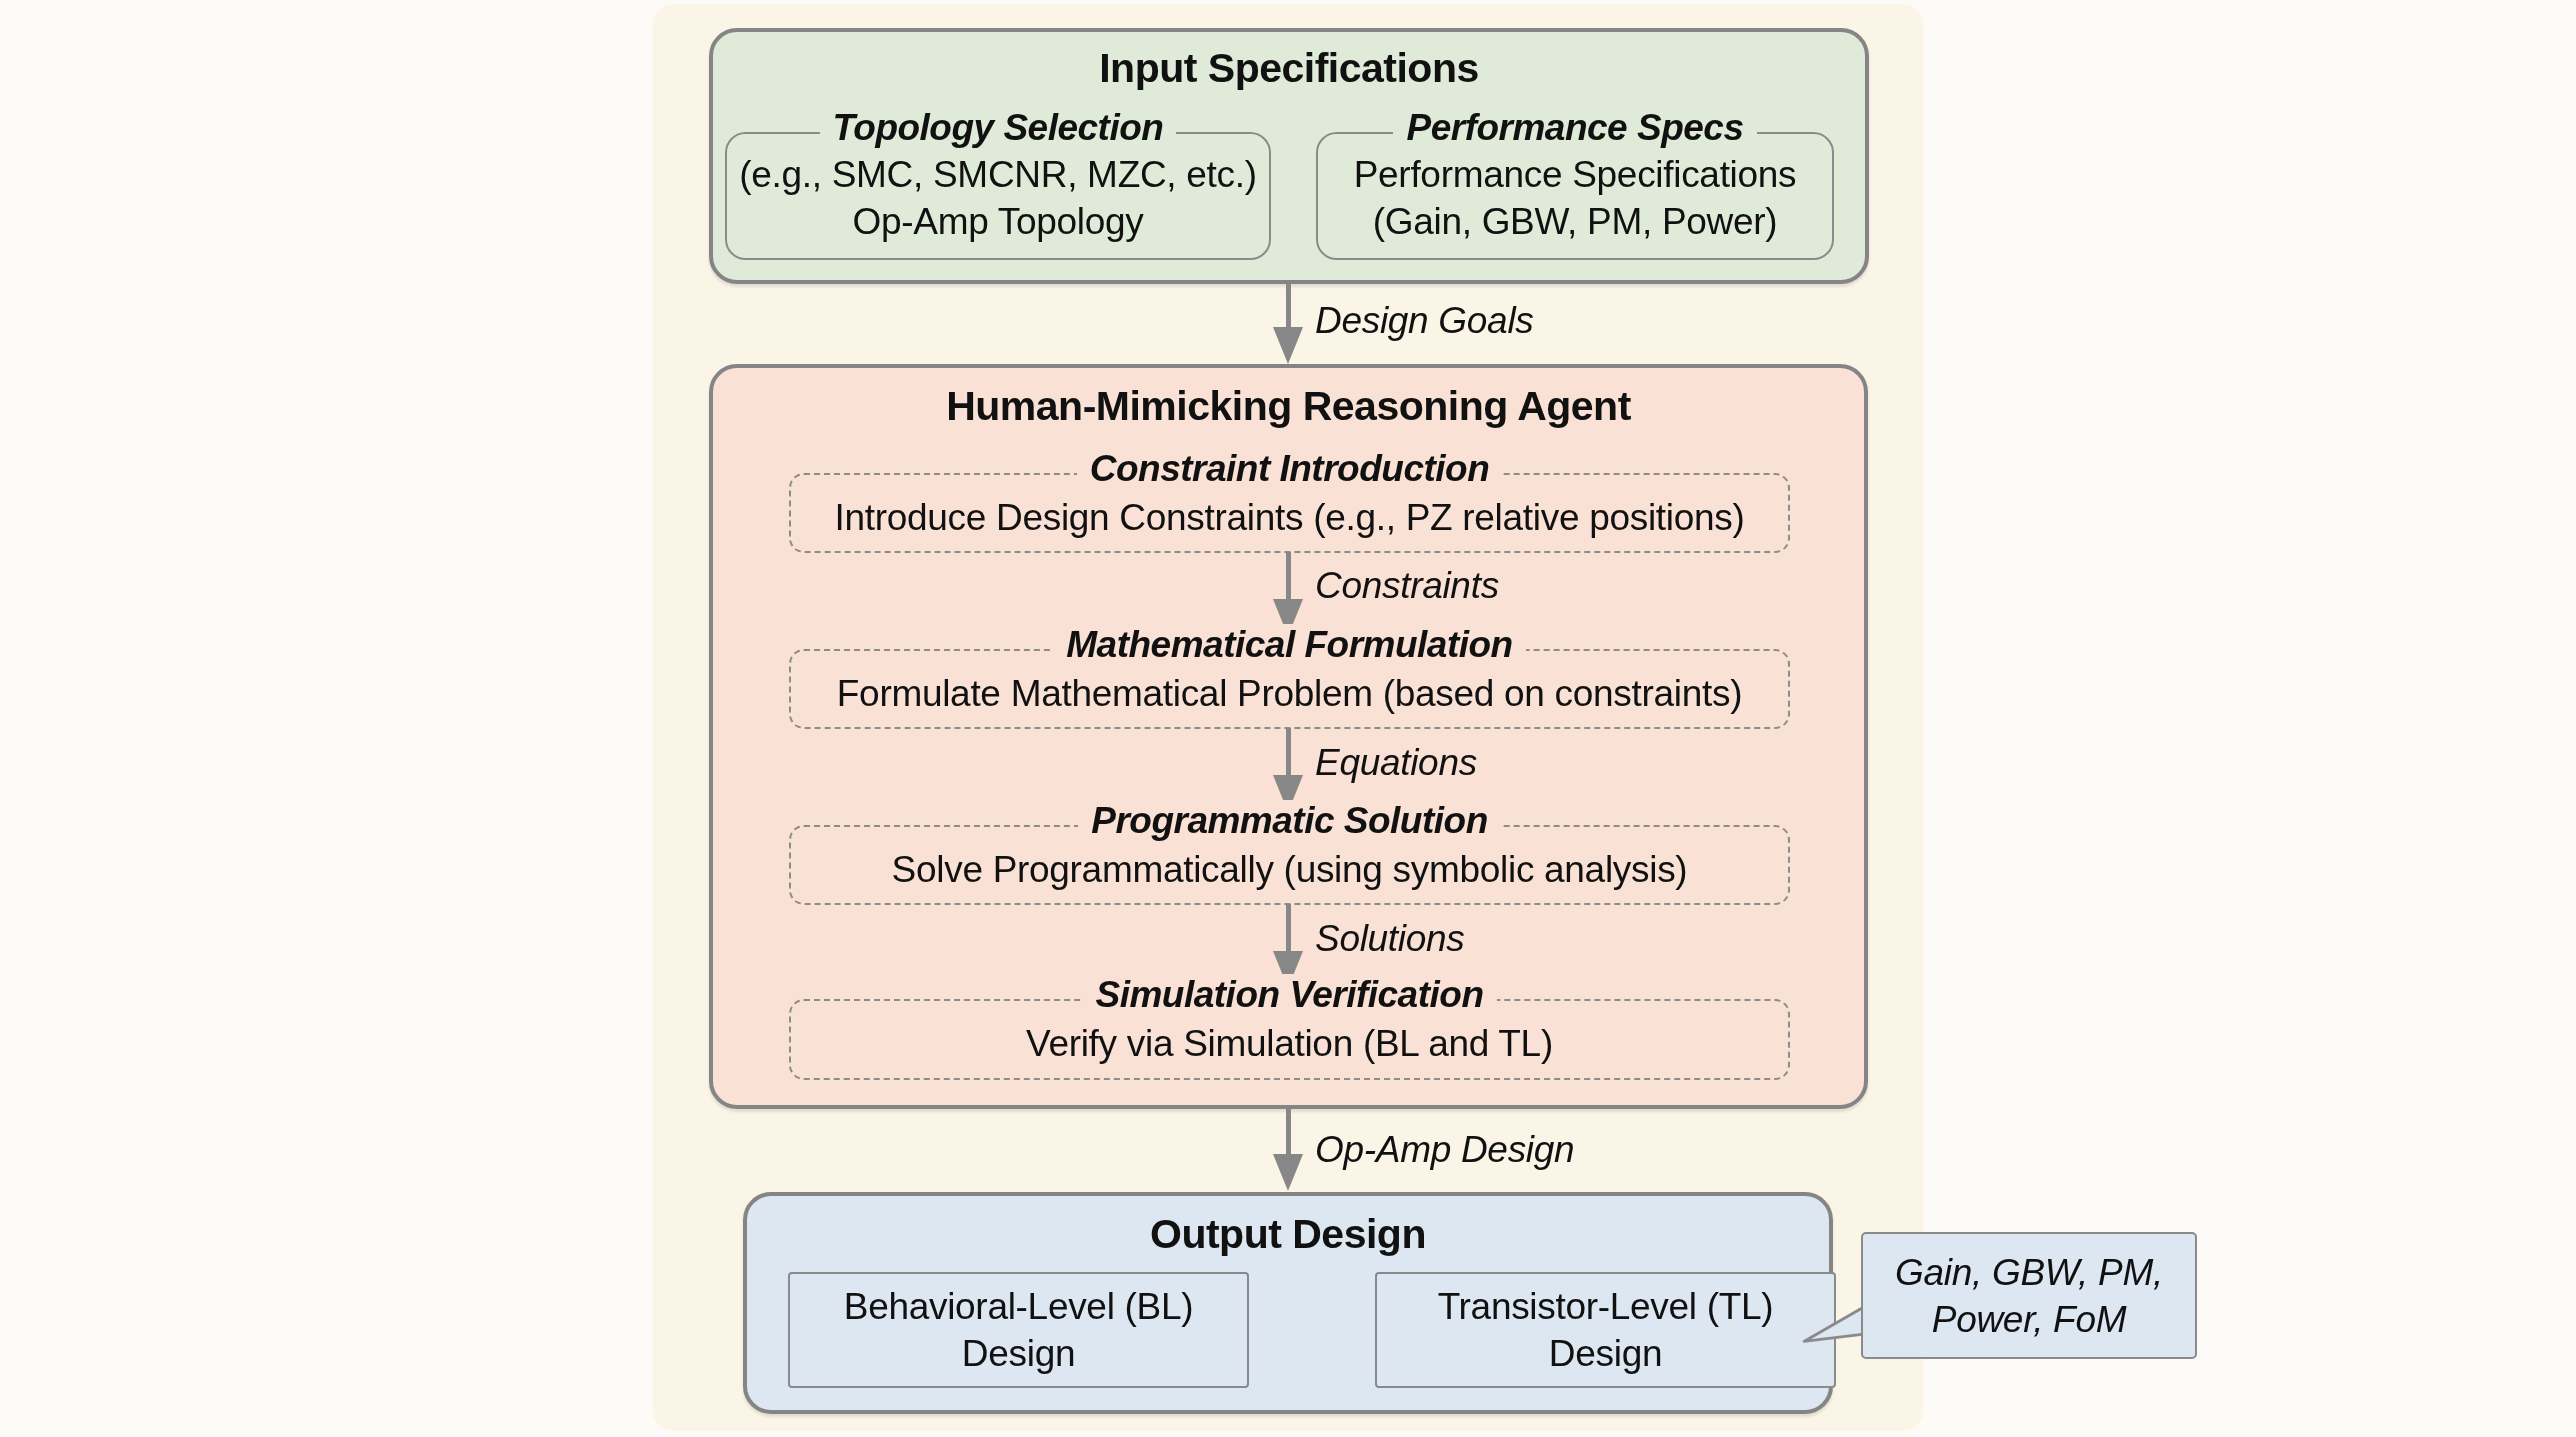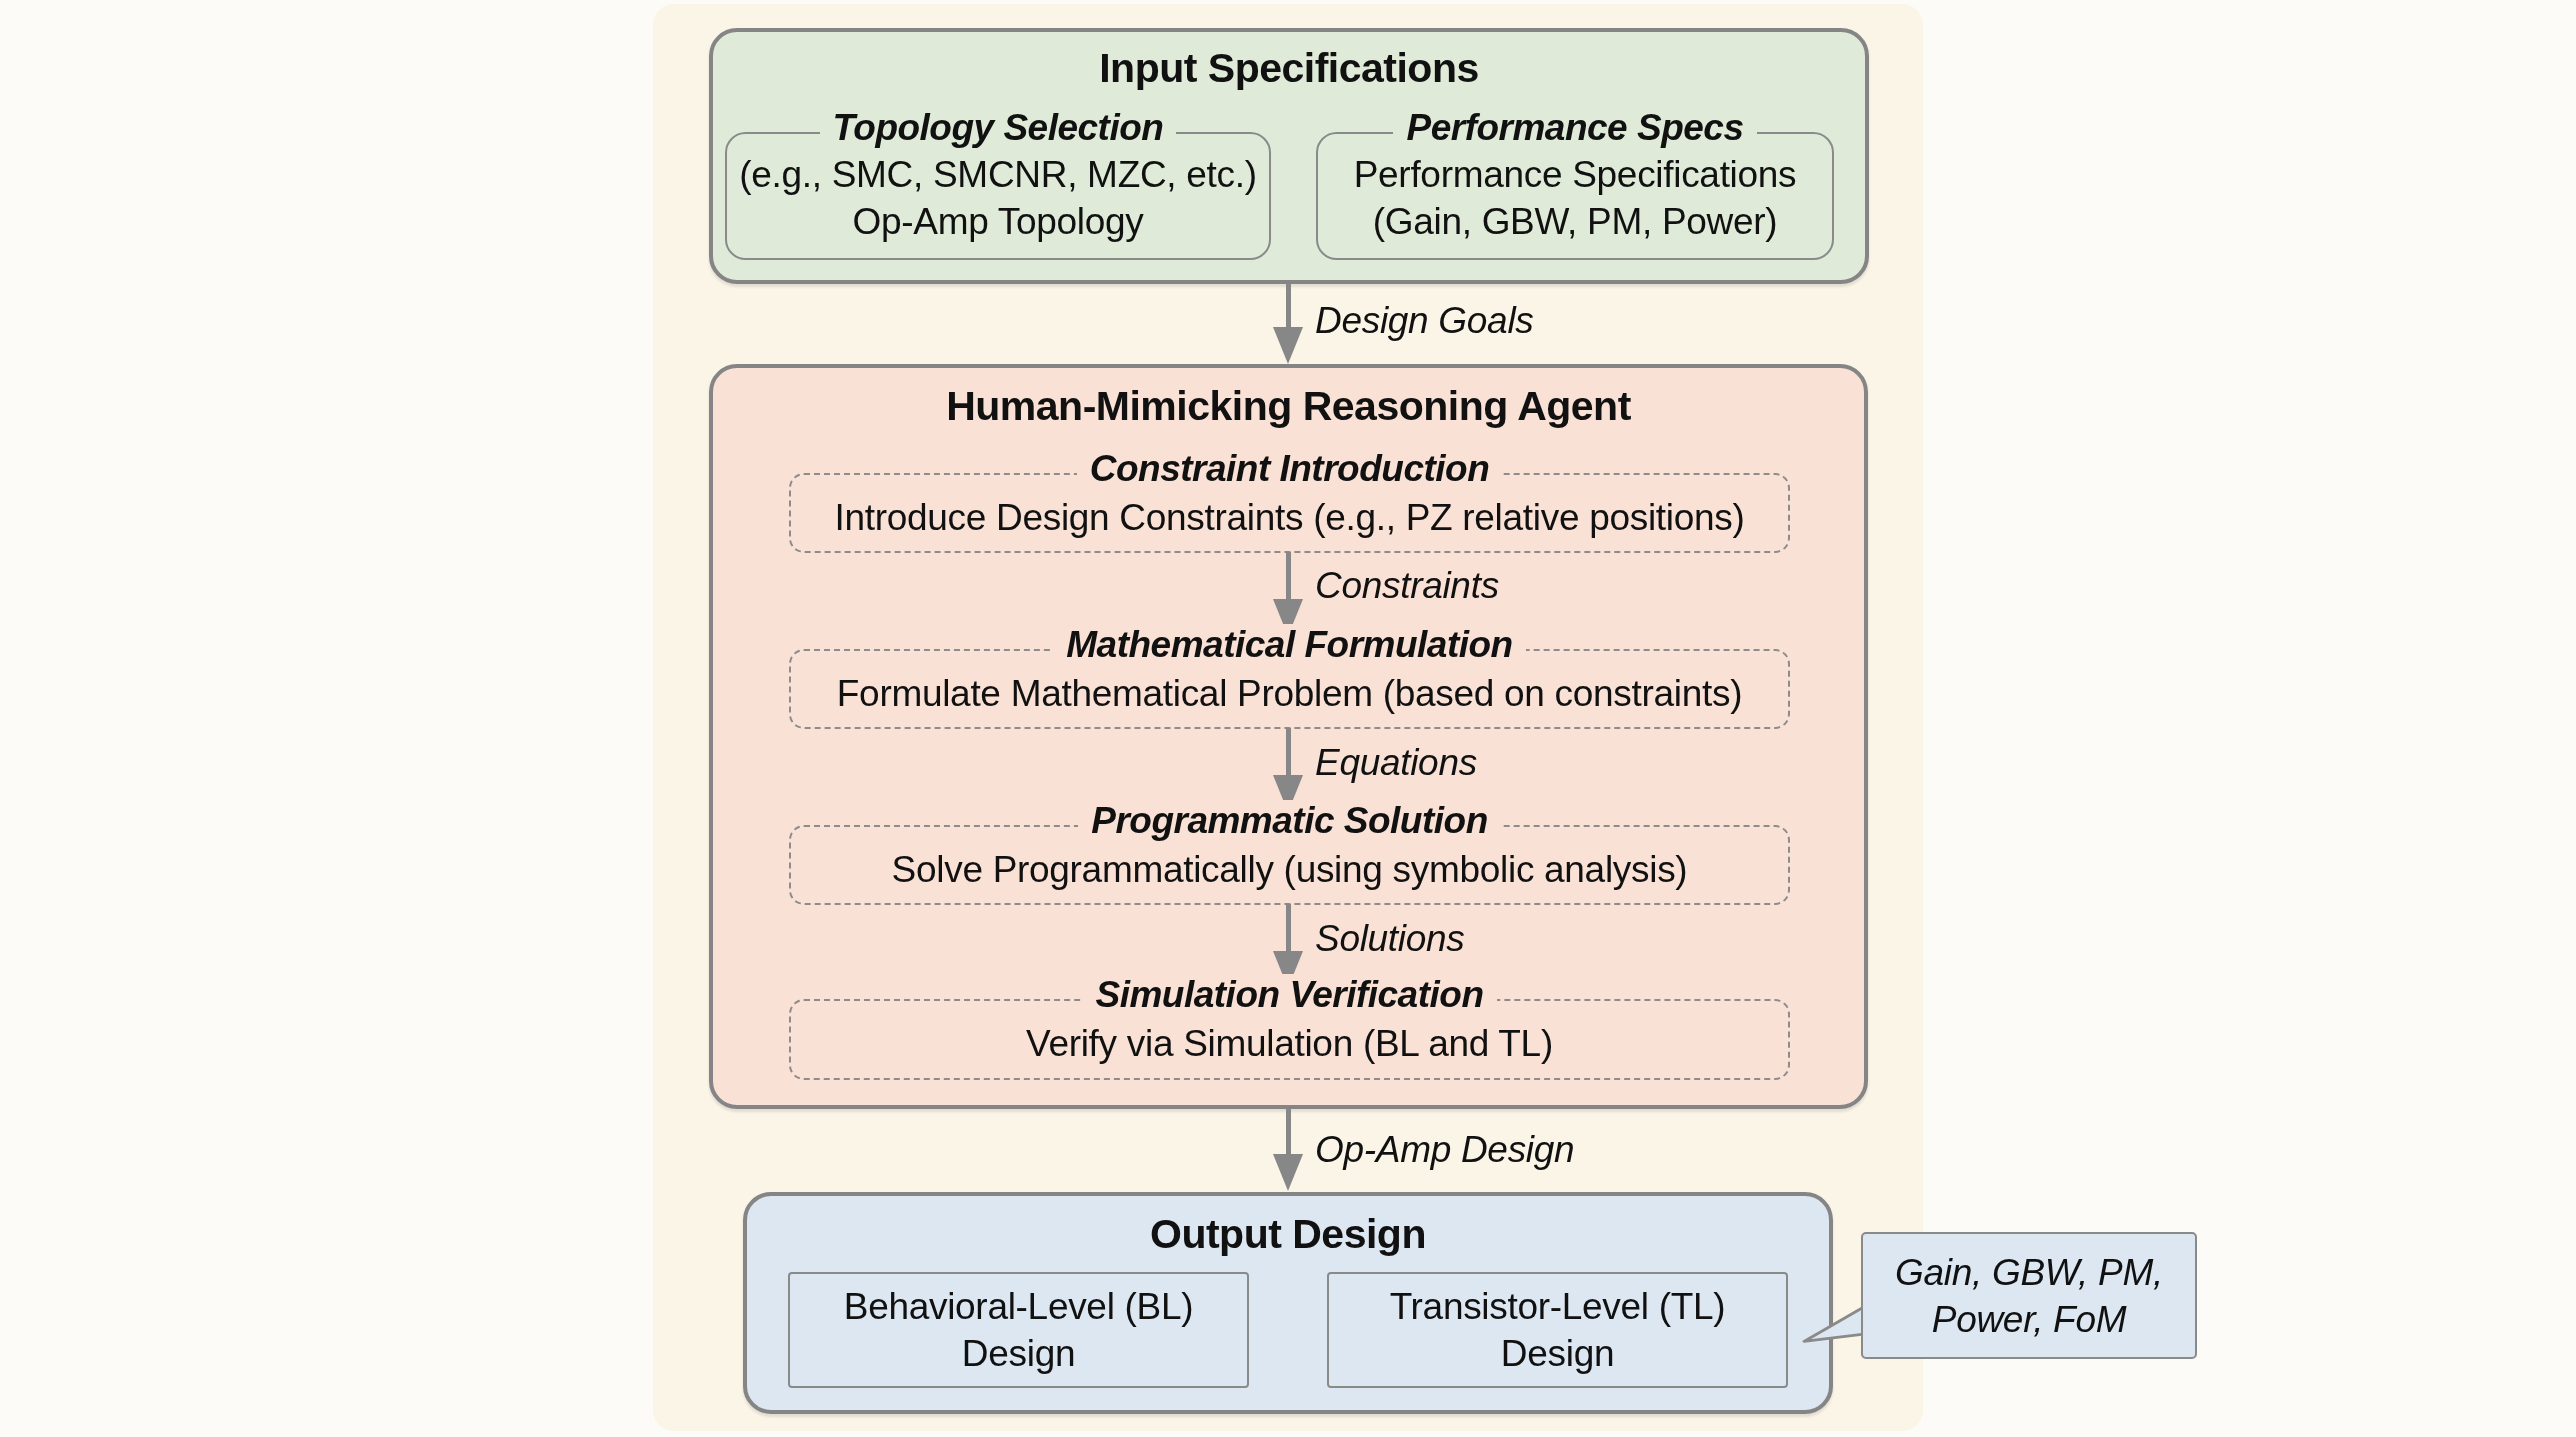--- a/index.html
+++ b/index.html
@@ -143,21 +143,21 @@
 
 <div class="abs panel panel-blue">
   <div class="panel-title" style="top:18px;">Output Design</div>
 </div>
 
 <div class="abs plainbox" style="left:788px; top:1272px; width:461px; height:116px;">
   <div>Behavioral-Level (BL)</div>
   <div>Design</div>
 </div>
 
-<div class="abs plainbox" style="left:1327px; top:1272px; width:461px; height:116px;">
+<div class="abs plainbox" style="left:1375px; top:1272px; width:461px; height:116px;">
   <div>Transistor-Level (TL)</div>
   <div>Design</div>
 </div>
 
 <svg class="abs callout-tail" viewBox="0 0 70 50">
   <polygon points="68,5 2,43 68,35" fill="#DCE7F2" stroke="#8A8A8A" stroke-width="3" stroke-linejoin="round"></polygon>
   <rect x="64" y="7" width="8" height="26" fill="#DCE7F2"></rect>
 </svg>
 <div class="abs callout">
   <div>Gain, GBW, PM,</div>

